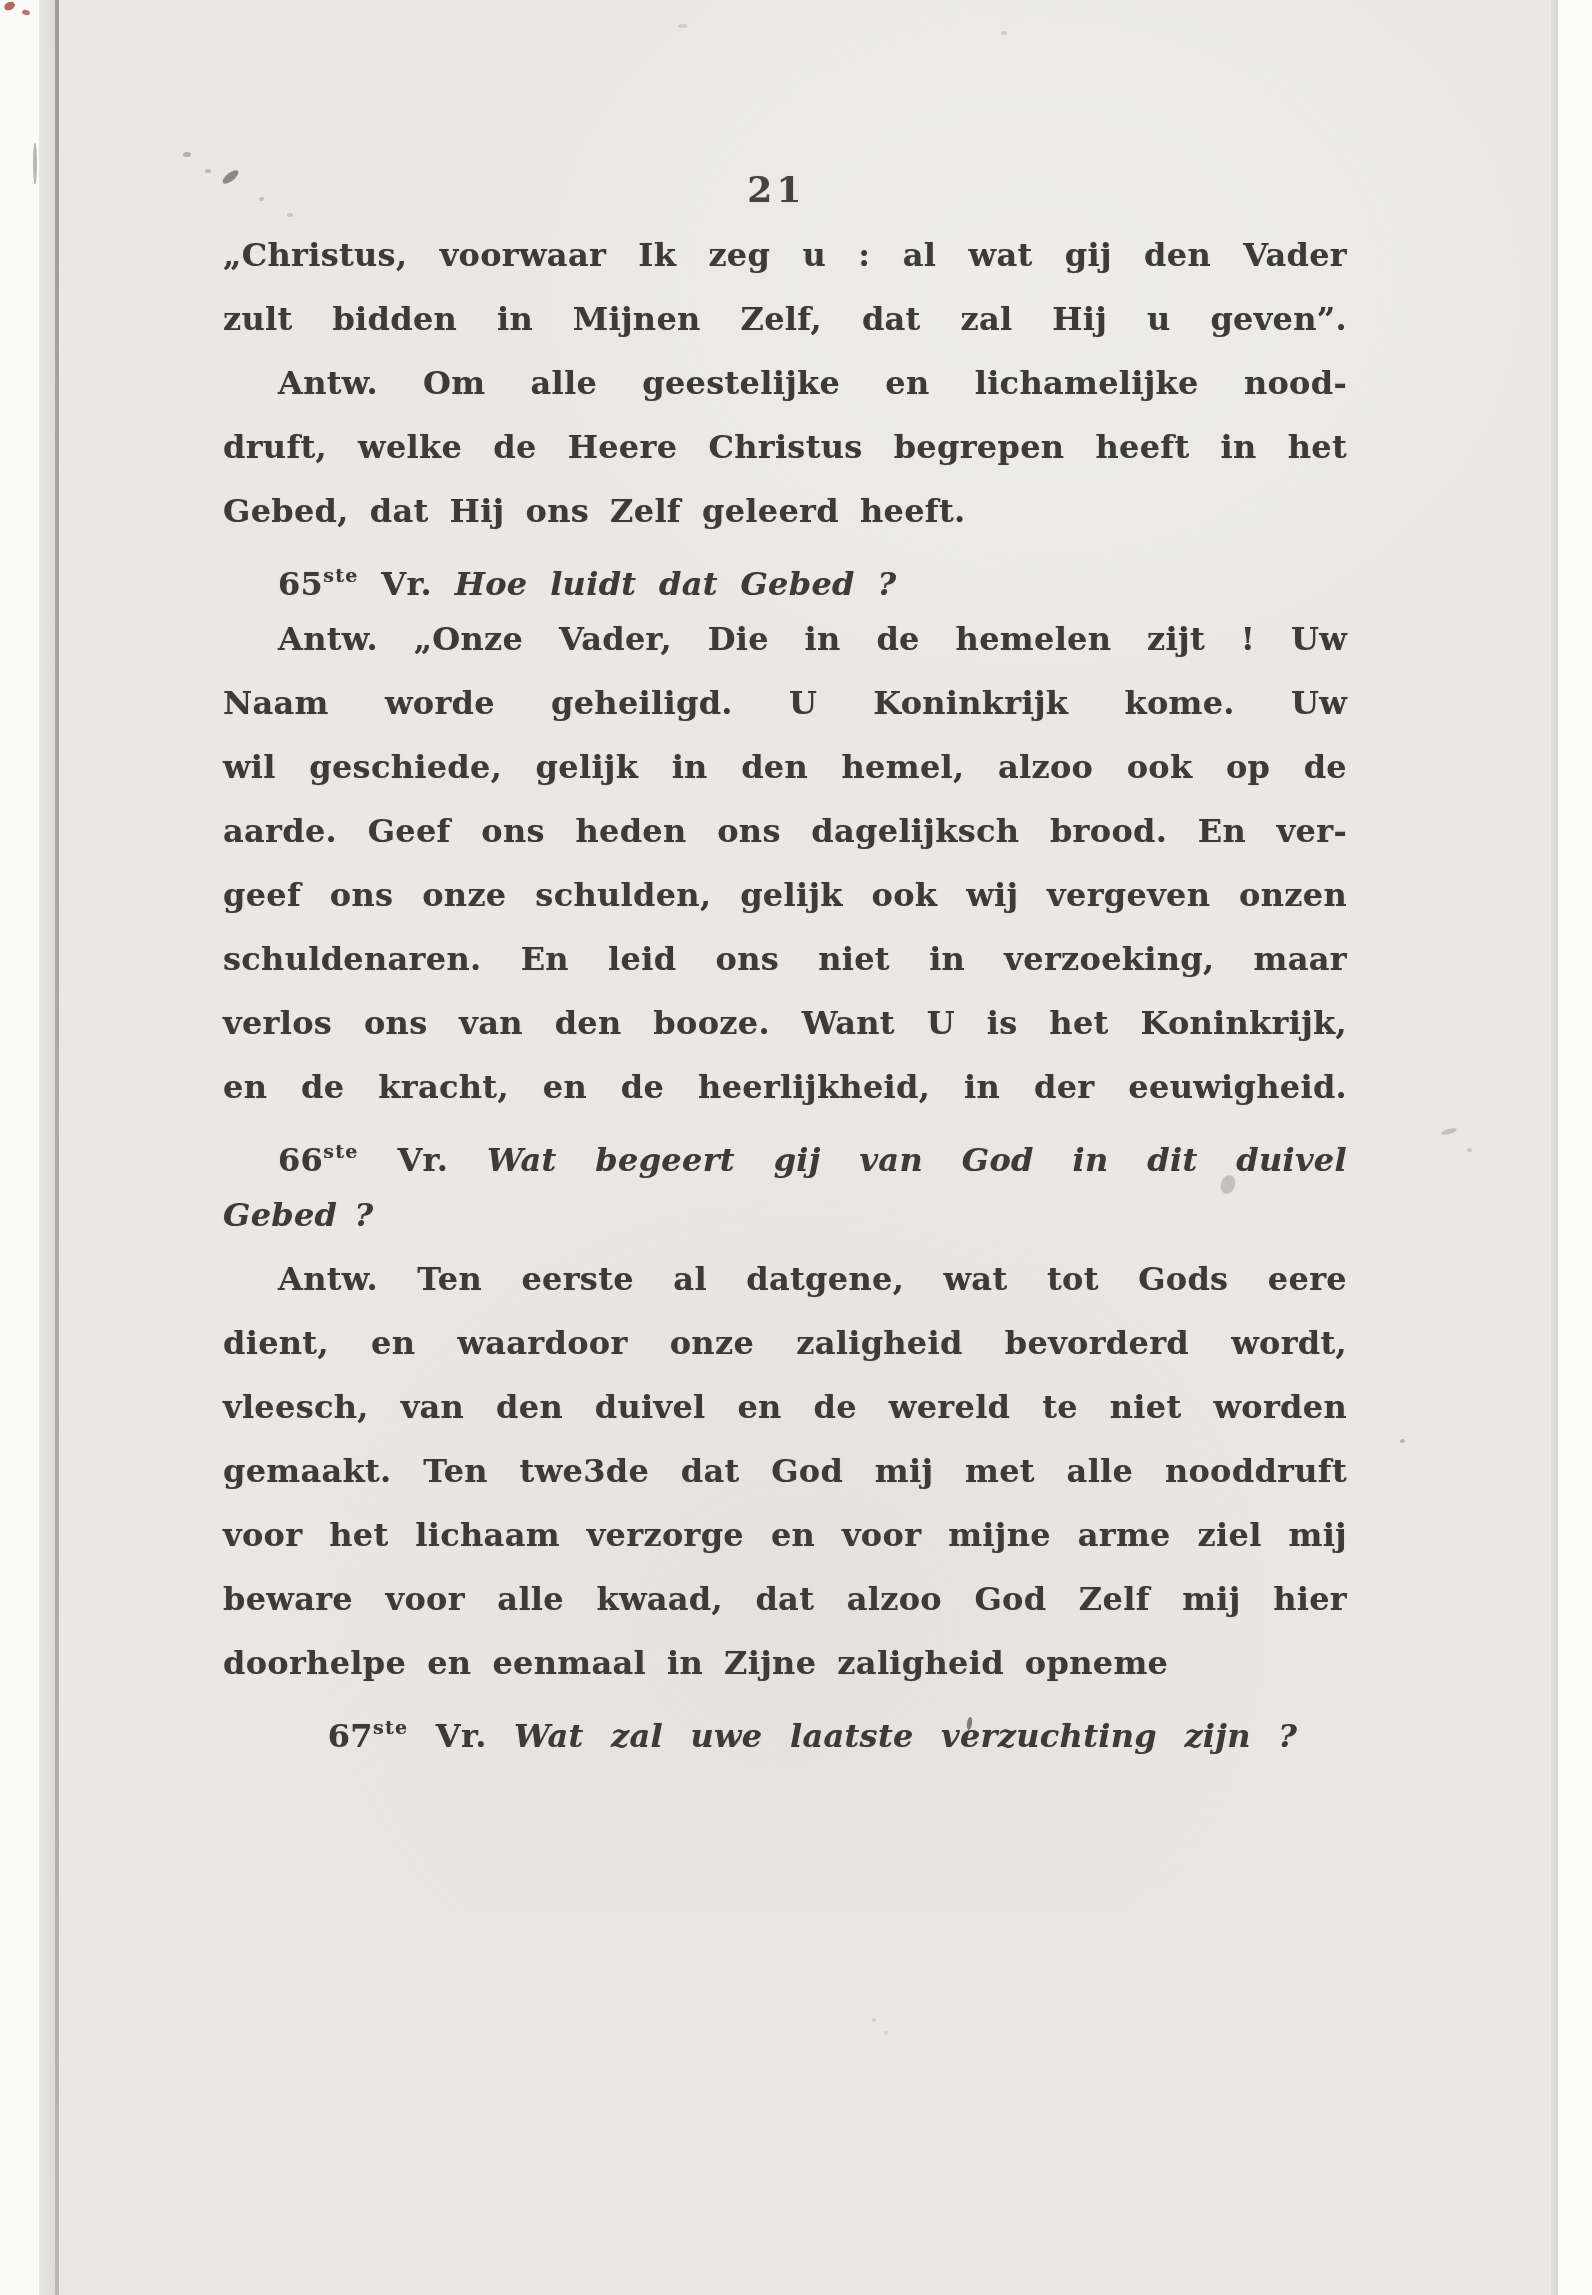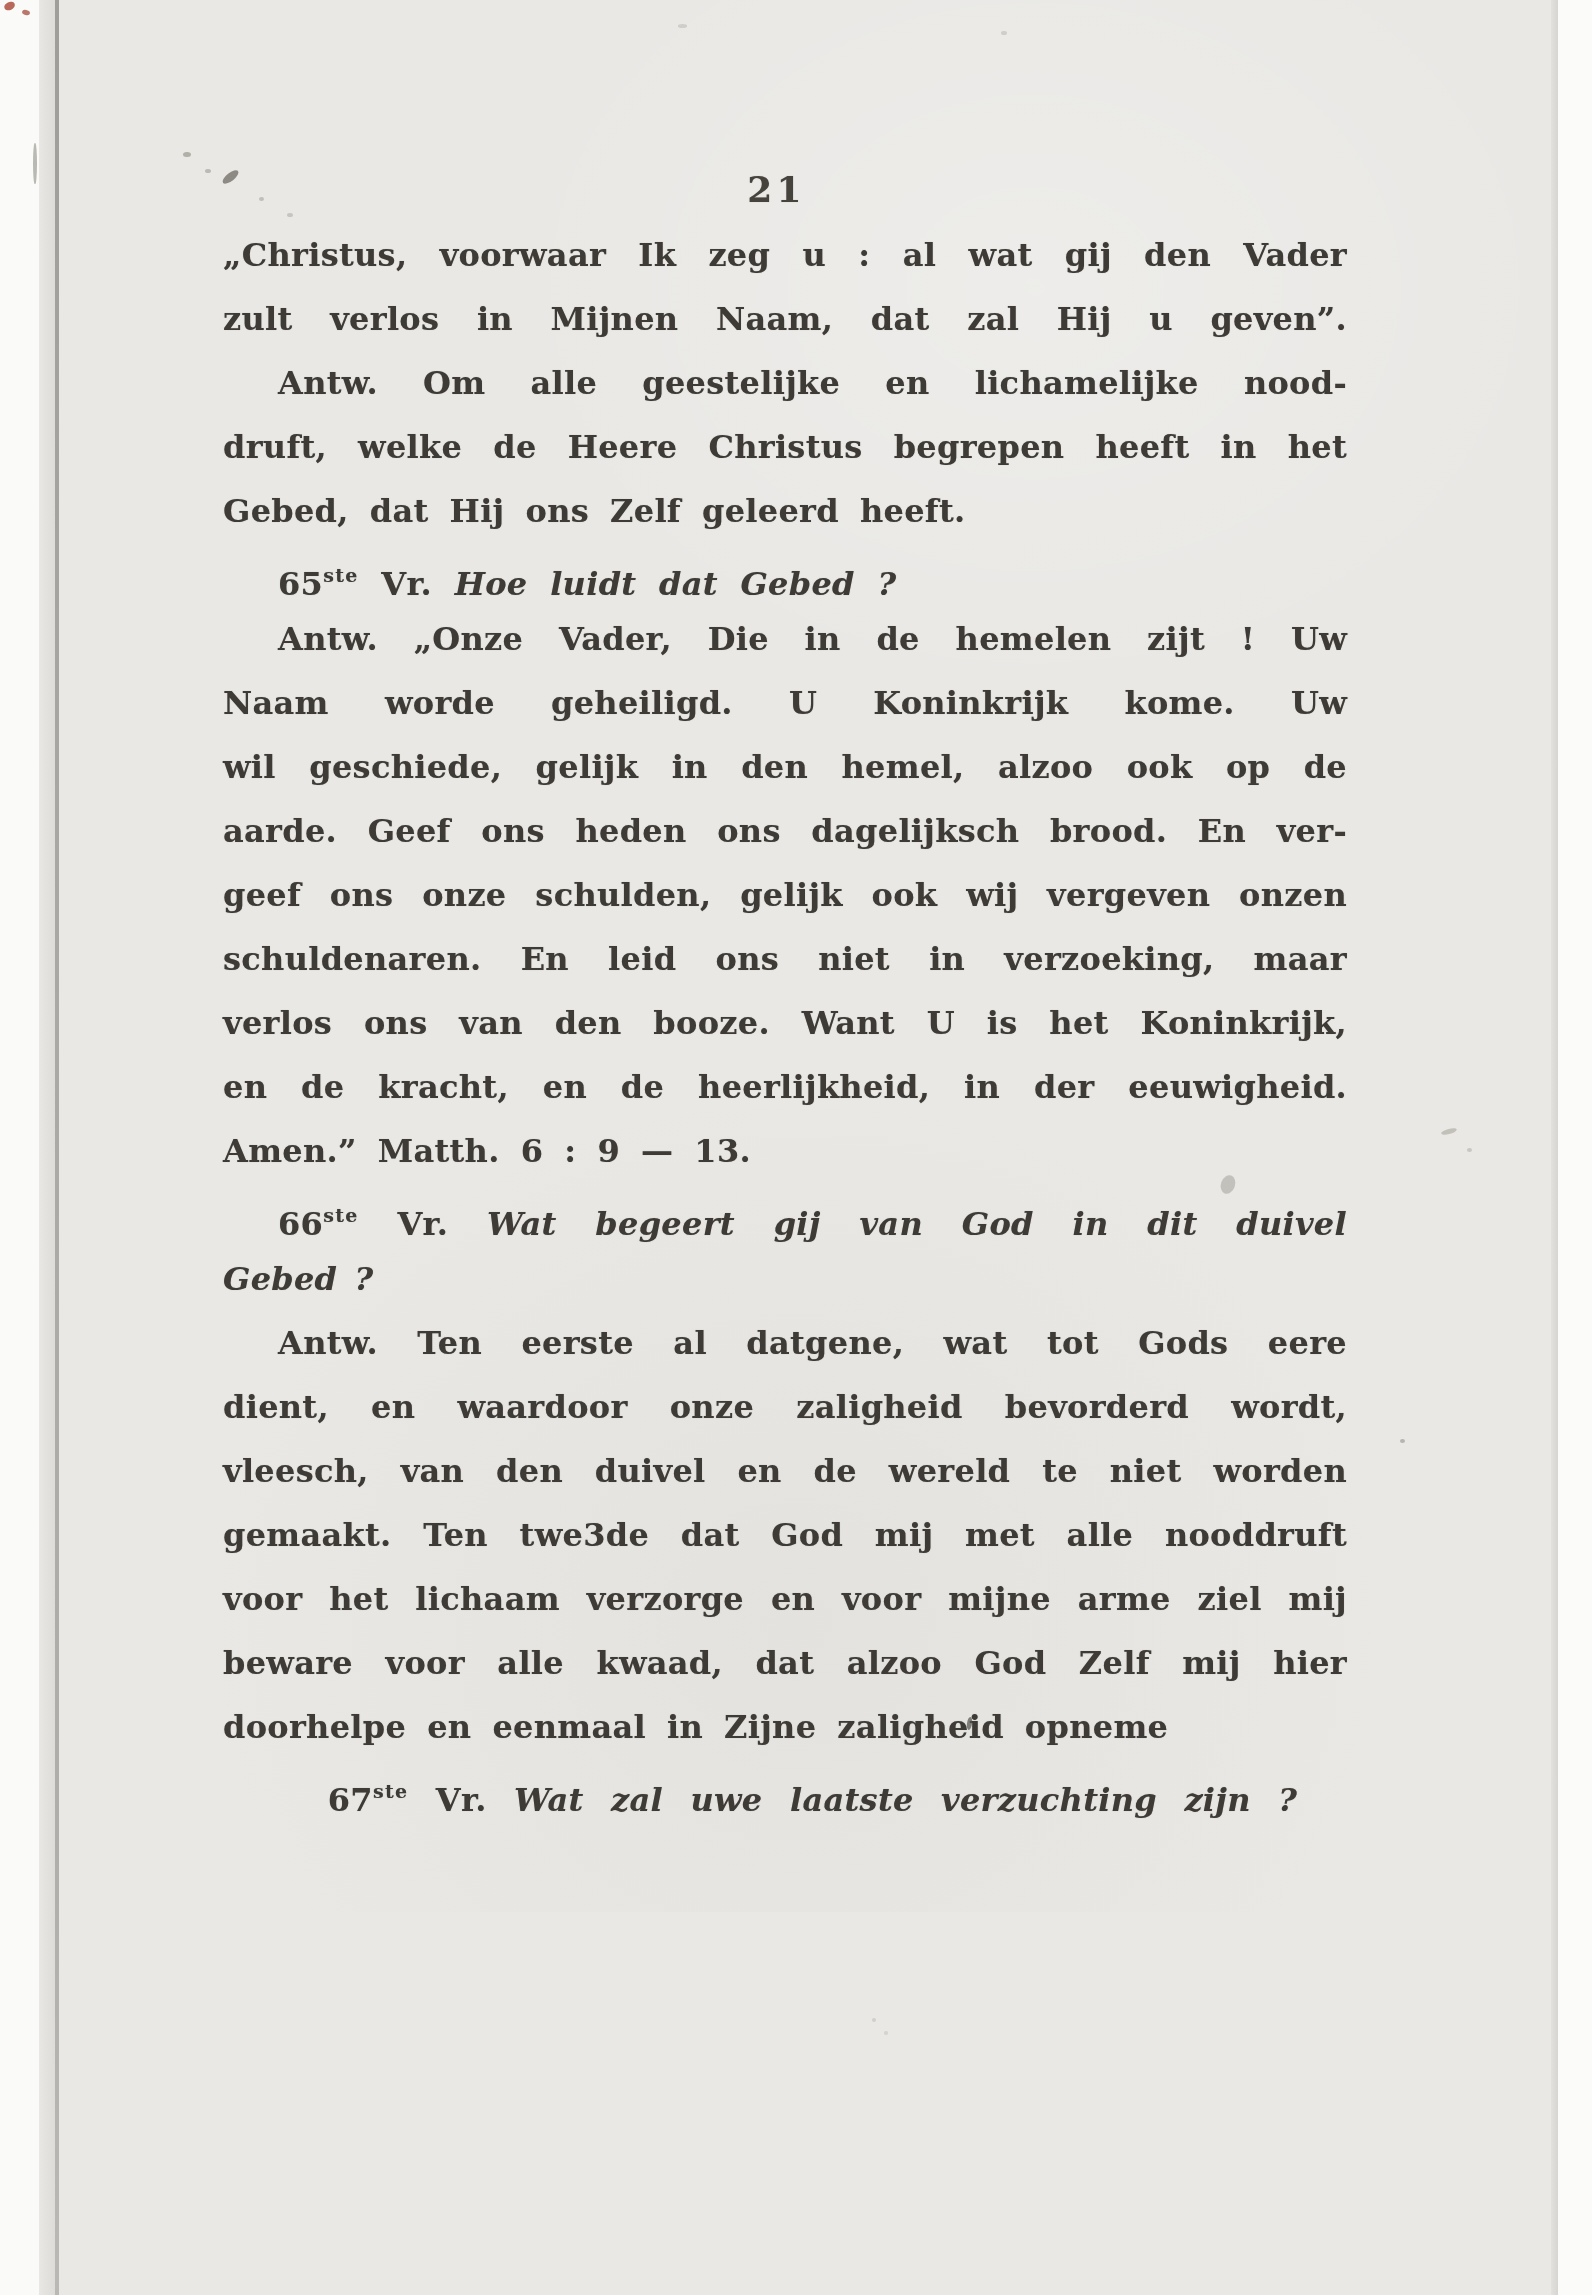--- a/index.html
+++ b/index.html
@@ -53,34 +53,33 @@
   <div class="edge-left-white"></div>
   <div class="edge-left-shade"></div>
   <div class="spine-line"></div>
   <div class="edge-right-shade"></div>
   <div class="edge-right-white"></div>
 
   <div class="page-number">21</div>
 
   <div class="text-block" id="text-block">
       <div class="line just"><span>„Christus, voorwaar Ik zeg u : al wat gij den Vader</span></div>
-      <div class="line just"><span>zult verlos in Mijnen Naam, dat zal Hij u geven”.</span></div>
+      <div class="line just"><span>zult bidden in Mijnen Zelf, dat zal Hij u geven”.</span></div>
       <div class="line just ind"><span>Antw. Om alle geestelijke en lichamelijke nood-</span></div>
       <div class="line just"><span>druft, welke de Heere Christus begrepen heeft in het</span></div>
       <div class="line" style="word-spacing: 0.3em;"><span>Gebed, dat Hij ons Zelf geleerd heeft.</span></div>
       <div class="line ind" style="word-spacing: 0.35em;"><span>65</span><span class="sup">ste</span><span> Vr. </span><span class="it">Hoe luidt dat Gebed ?</span></div>
       <div class="line just ind"><span>Antw. „Onze Vader, Die in de hemelen zijt ! Uw</span></div>
       <div class="line just"><span>Naam worde geheiligd. U Koninkrijk kome. Uw</span></div>
       <div class="line just"><span>wil geschiede, gelijk in den hemel, alzoo ook op de</span></div>
       <div class="line just"><span>aarde. Geef ons heden ons dagelijksch brood. En ver-</span></div>
       <div class="line just"><span>geef ons onze schulden, gelijk ook wij vergeven onzen</span></div>
       <div class="line just"><span>schuldenaren. En leid ons niet in verzoeking, maar</span></div>
       <div class="line just"><span>verlos ons van den booze. Want U is het Koninkrijk,</span></div>
       <div class="line just"><span>en de kracht, en de heerlijkheid, in der eeuwigheid.</span></div>
-      <div class="line" style="word-spacing: 0.3em;"><span>Amen.” Matth. 6 : 9 — 13.</span></div>
       <div class="line just ind"><span>66</span><span class="sup">ste</span><span> Vr. </span><span class="it">Wat begeert gij van God in dit duivel</span></div>
       <div class="line"><span class="it">Gebed ?</span></div>
       <div class="line just ind"><span>Antw. Ten eerste al datgene, wat tot Gods eere</span></div>
       <div class="line just"><span>dient, en waardoor onze zaligheid bevorderd wordt,</span></div>
       <div class="line just"><span>vleesch, van den duivel en de wereld te niet worden</span></div>
       <div class="line just"><span>gemaakt. Ten twe3de dat God mij met alle nooddruft</span></div>
       <div class="line just"><span>voor het lichaam verzorge en voor mijne arme ziel mij</span></div>
       <div class="line just"><span>beware voor alle kwaad, dat alzoo God Zelf mij hier</span></div>
       <div class="line" style="word-spacing: 0.3em;"><span>doorhelpe en eenmaal in Zijne zaligheid opneme</span></div>
       <div class="line ind" style="word-spacing: 0.5em; text-align: center;"><span>67</span><span class="sup">ste</span><span> Vr. </span><span class="it">Wat zal uwe laatste verzuchting zijn ?</span></div>

